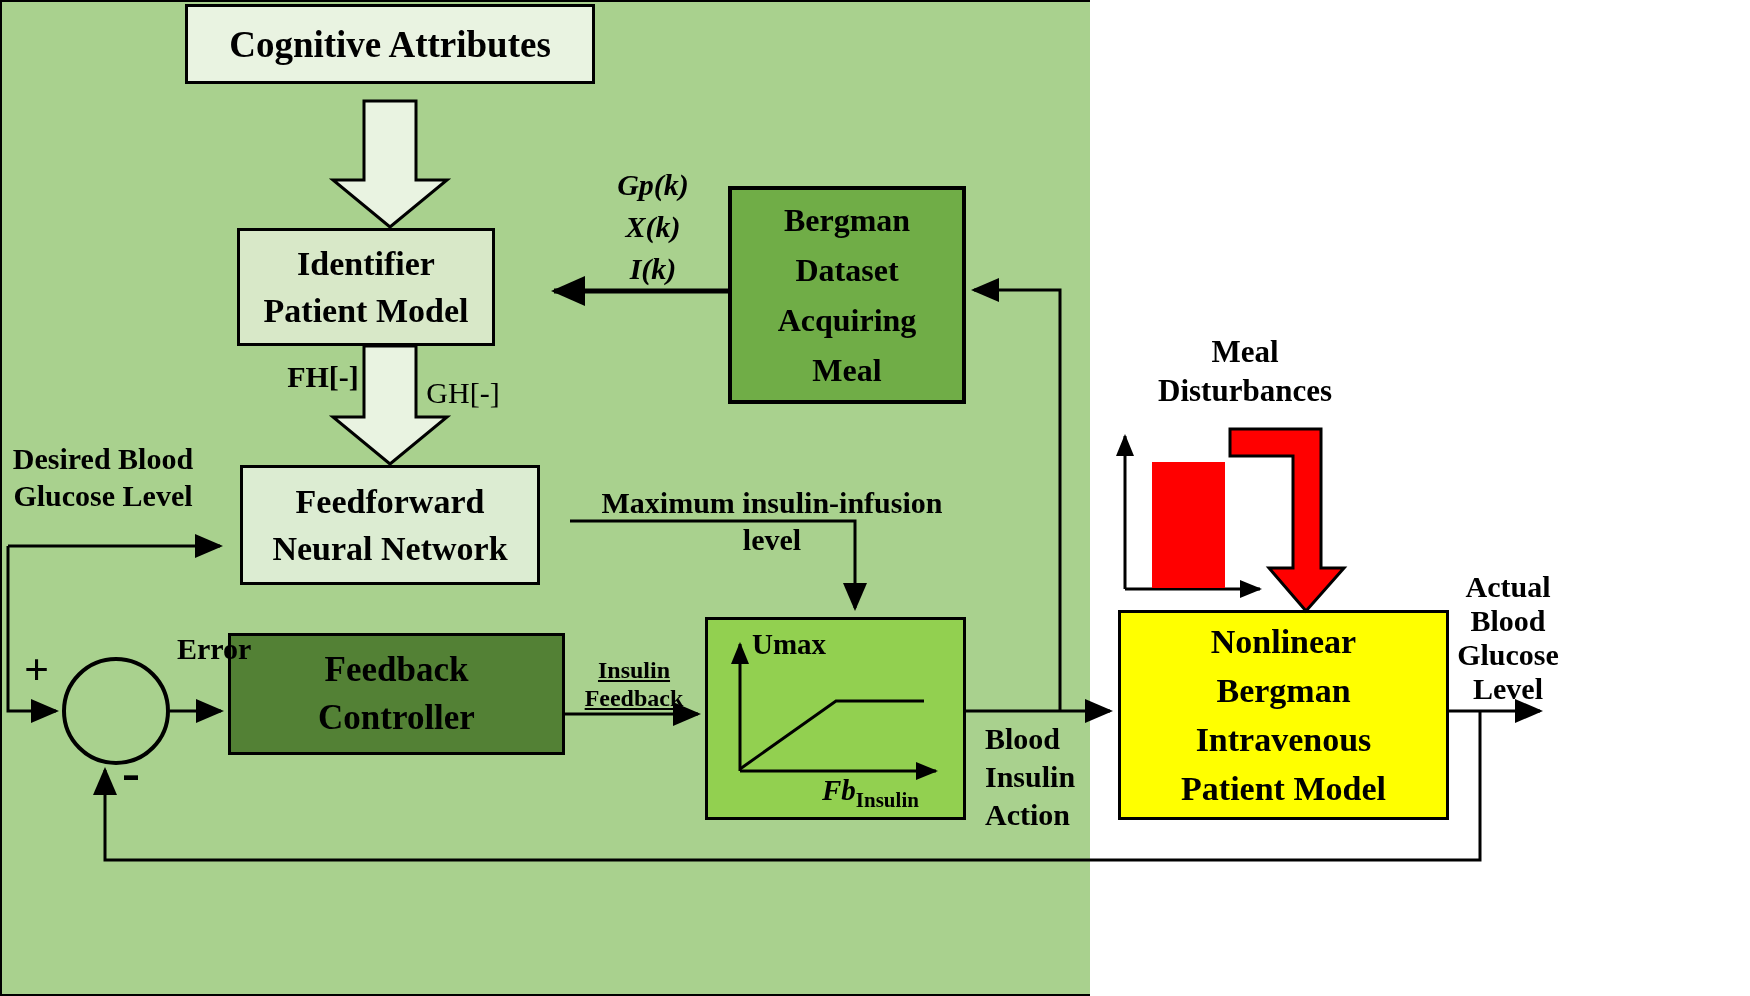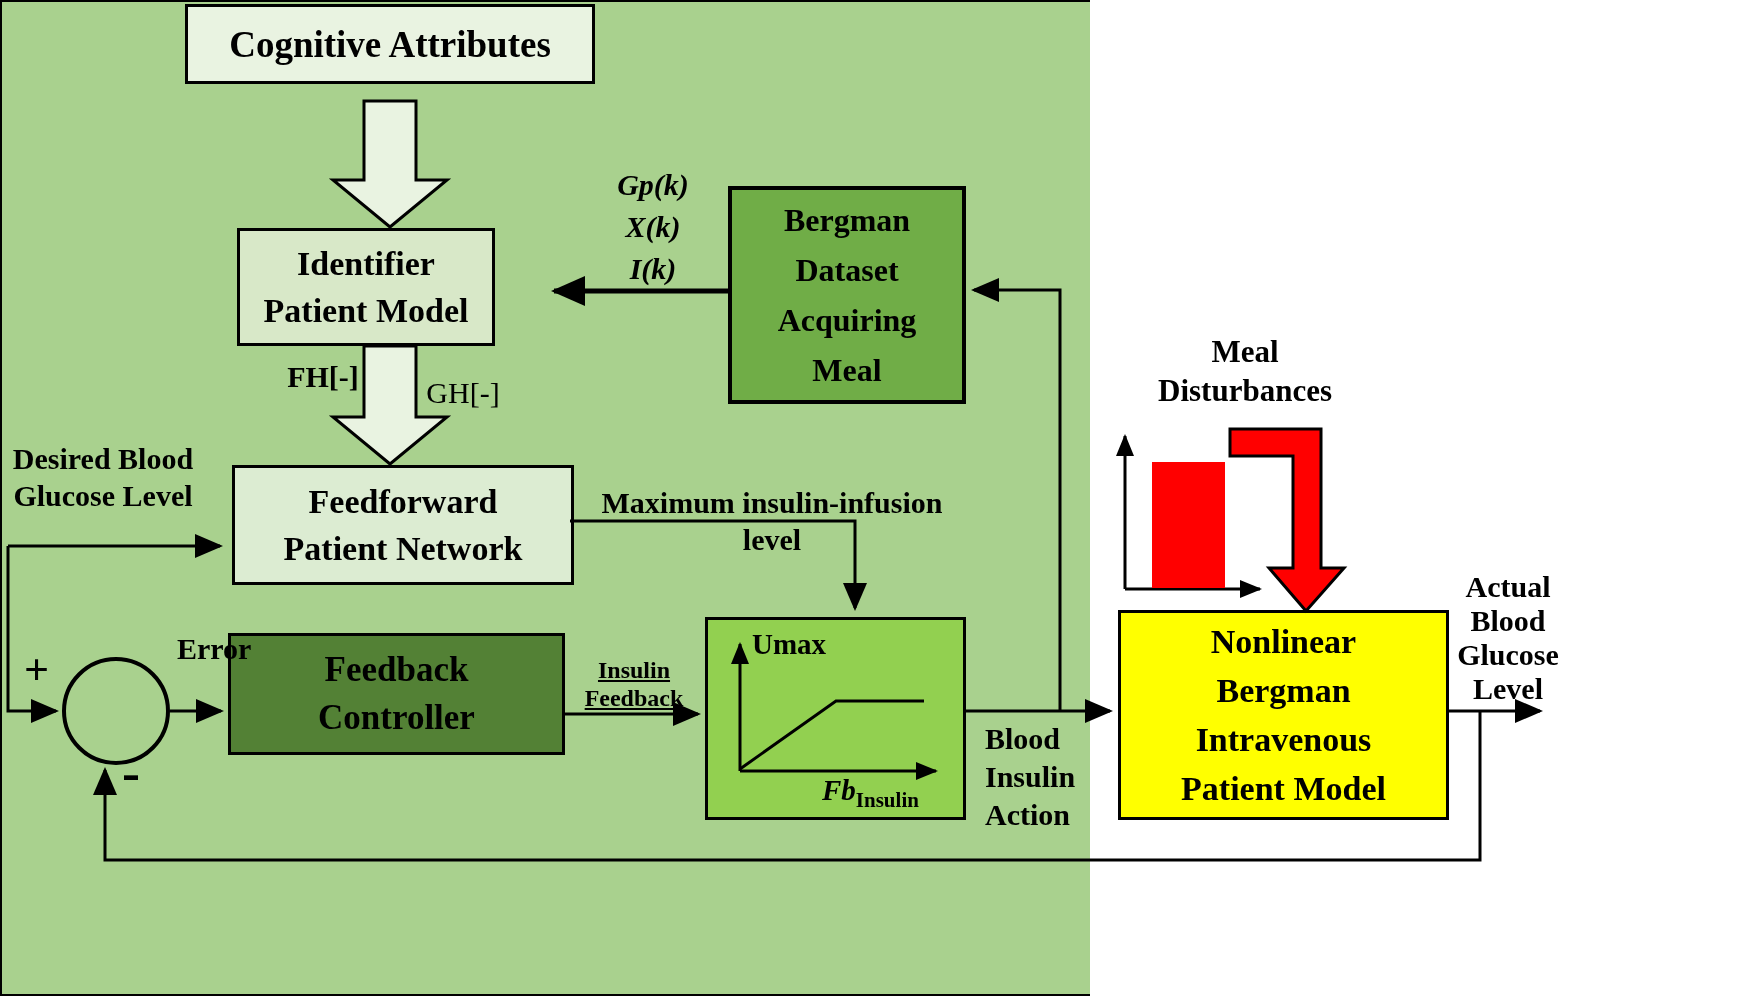--- a/index.html
+++ b/index.html
@@ -13,21 +13,21 @@
     z-index:0;
   }
   .box {
     position:absolute; display:flex; flex-direction:column; align-items:center; justify-content:center;
     border:3px solid #000; box-sizing:border-box; font-weight:bold; text-align:center; z-index:1;
   }
   .box span { display:block; }
   .box-cognitive  { left:185px; top:4px;  width:410px; height:80px;  background:#e9f3e1; font-size:37px; }
   .box-identifier { left:237px; top:228px; width:258px; height:118px; background:#d8e8c8; font-size:34px; line-height:47px; }
   .box-bergman    { left:728px; top:186px; width:238px; height:218px; background:#70ad47; border-width:4px; font-size:32px; line-height:50px; }
-  .box-feedforward{ left:232px; top:465px; width:342px; height:120px; background:#dcecd2; font-size:34px; line-height:47px; }
+  .box-feedforward{ left:240px; top:465px; width:300px; height:120px; background:#dcecd2; font-size:34px; line-height:47px; }
   .box-feedback   { left:228px; top:633px; width:337px; height:122px; background:#538135; font-size:35px; line-height:48px; }
   .box-umax       { left:705px; top:617px; width:261px; height:203px; background:#92d050; }
   .box-yellow     { left:1118px; top:610px; width:331px; height:210px; background:#ffff00; font-size:34px; line-height:49px; }
 
   svg.overlay { position:absolute; left:0; top:0; z-index:2; pointer-events:none; }
   .ln       { stroke:#000; stroke-width:3; fill:none; }
   .ln-thick { stroke:#000; stroke-width:5; fill:none; }
   .hollow   { fill:#e9f3e1; stroke:#000; stroke-width:3; }
   .circ     { fill:none; stroke:#000; stroke-width:4; }
   .redarrow { stroke:#000; stroke-width:3; }
@@ -68,21 +68,21 @@
 
   <div class="box box-bergman">
     <span>Bergman</span>
     <span>Dataset</span>
     <span>Acquiring</span>
     <span>Meal</span>
   </div>
 
   <div class="box box-feedforward">
     <span>Feedforward</span>
-    <span>Patient Network</span>
+    <span>Neural Network</span>
   </div>
 
   <div class="box box-feedback">
     <span>Feedback</span>
     <span>Controller</span>
   </div>
 
   <div class="box box-umax"></div>
 
   <div class="box box-yellow">

